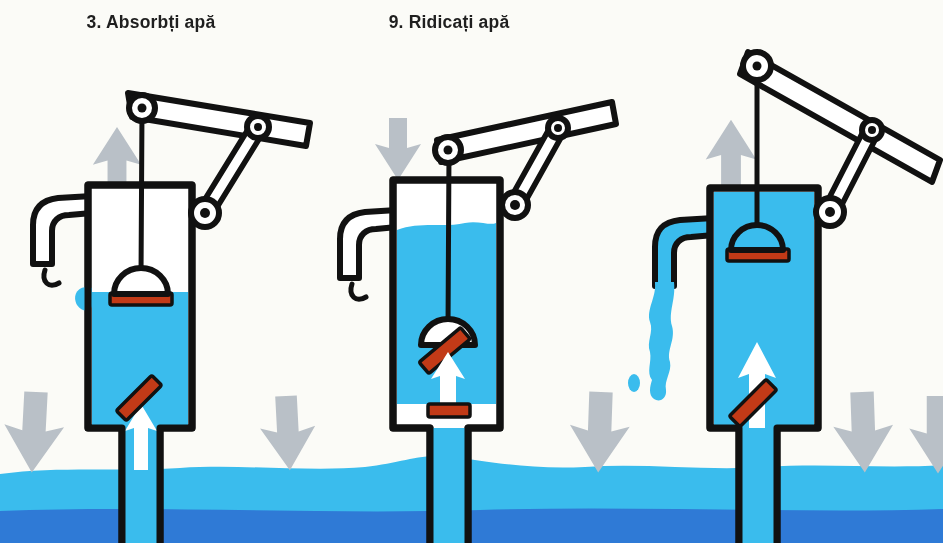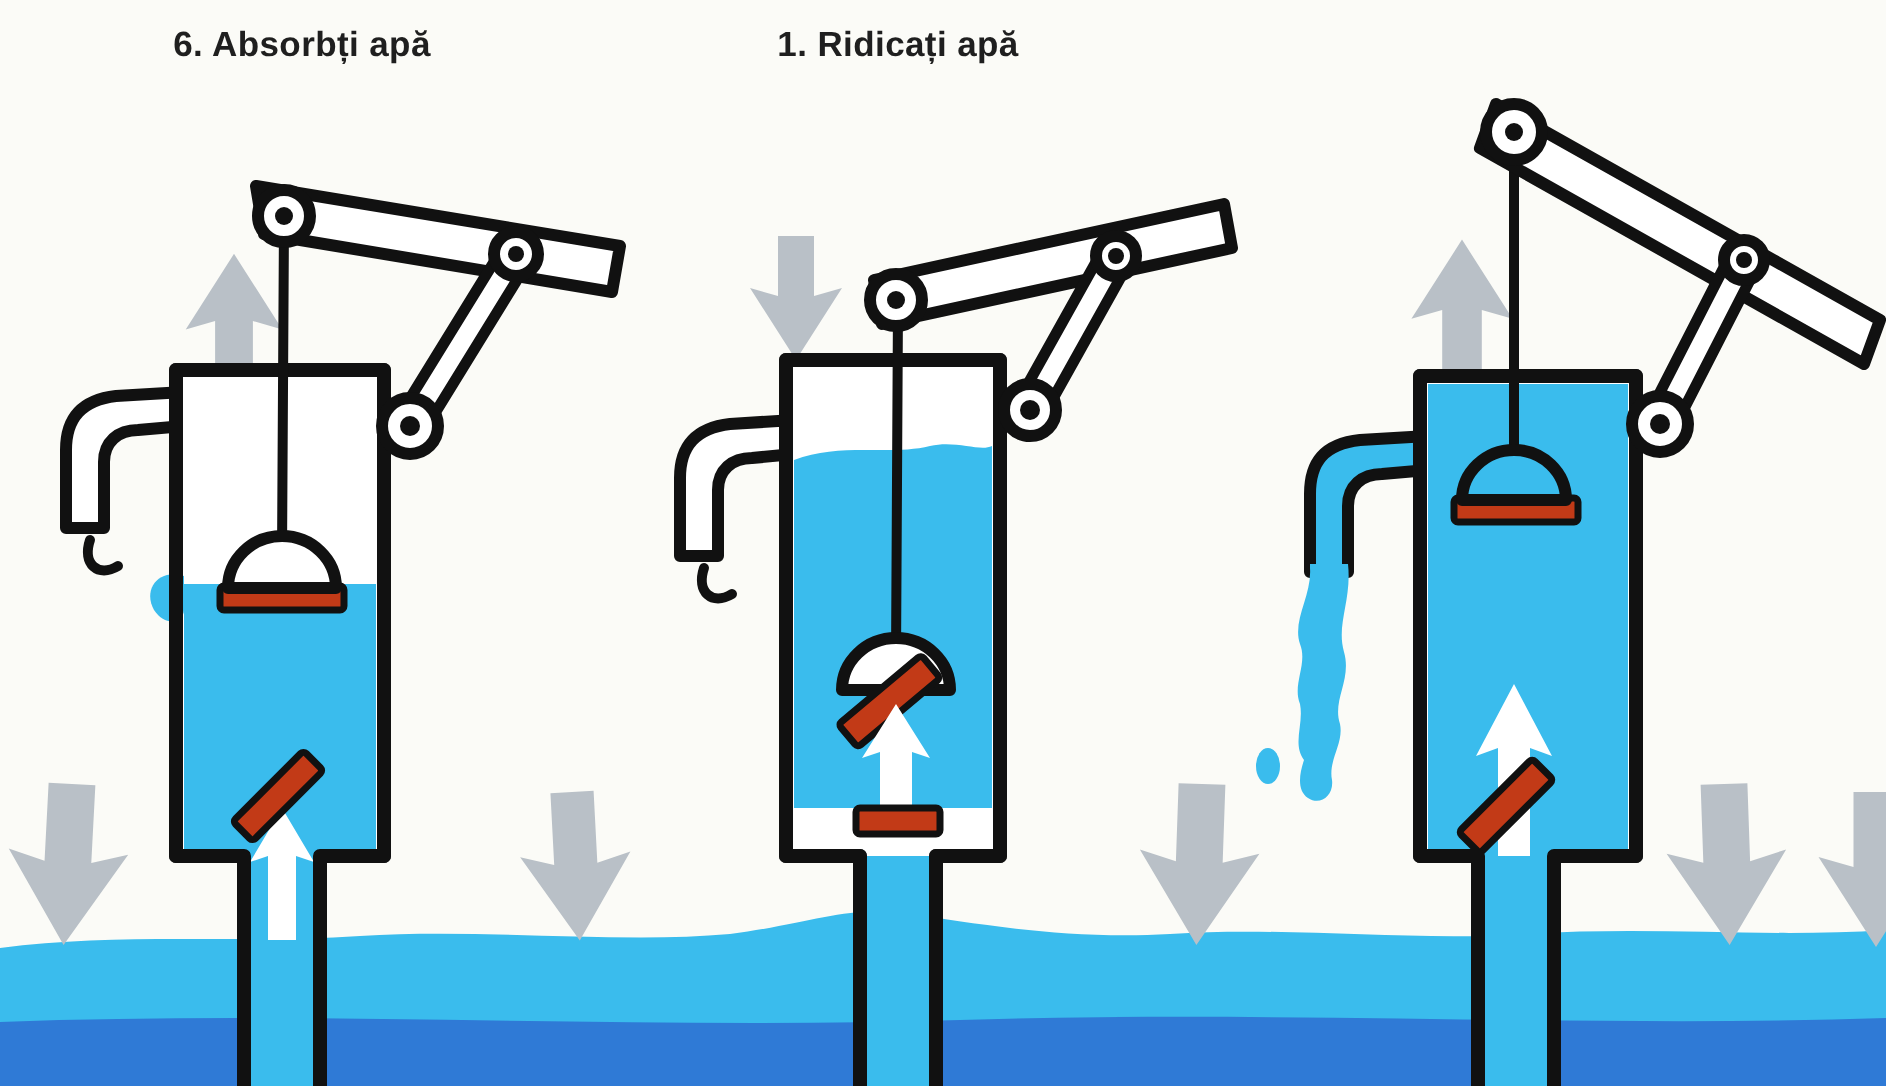--- a/index.html
+++ b/index.html
@@ -155,16 +155,16 @@
       <line class="strut-inner" x1="830" y1="212" x2="872" y2="130"></line>
       <circle class="joint" cx="830" cy="212" r="14"></circle>
       <circle class="joint-dot" cx="830" cy="212" r="5"></circle>
       <circle class="joint" cx="872" cy="130" r="10"></circle>
       <circle class="joint-dot" cx="872" cy="130" r="4"></circle>
       <circle class="joint" cx="757" cy="66" r="14"></circle>
       <circle class="joint-dot" cx="757" cy="66" r="4.5"></circle>
     </g>
   </svg>
 
-  <div class="stage-label label-1">6. Absorbți apă</div>
-  <div class="stage-label label-2">1. Ridicați apă</div>
+  <div class="stage-label label-1">3. Absorbți apă</div>
+  <div class="stage-label label-2">9. Ridicați apă</div>
 
 </div>
 
 </body></html>

